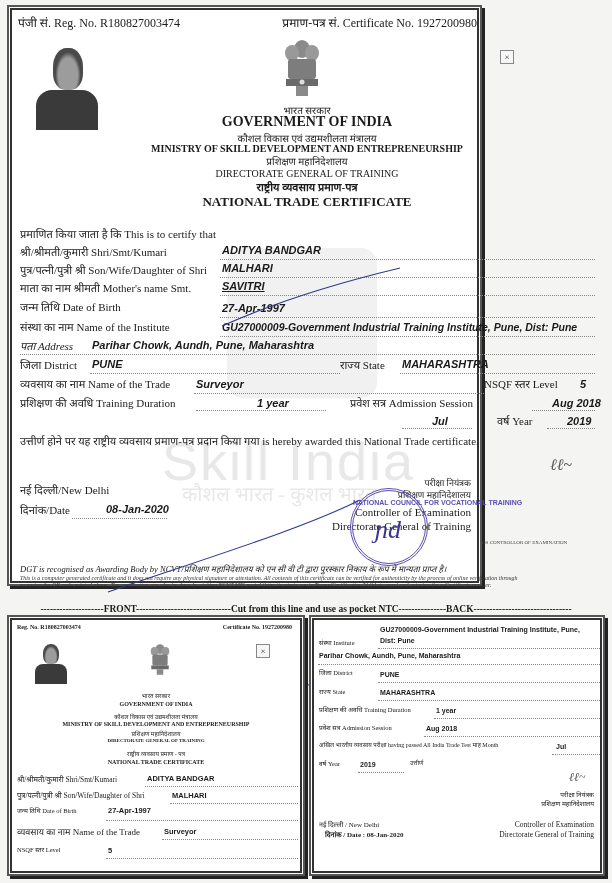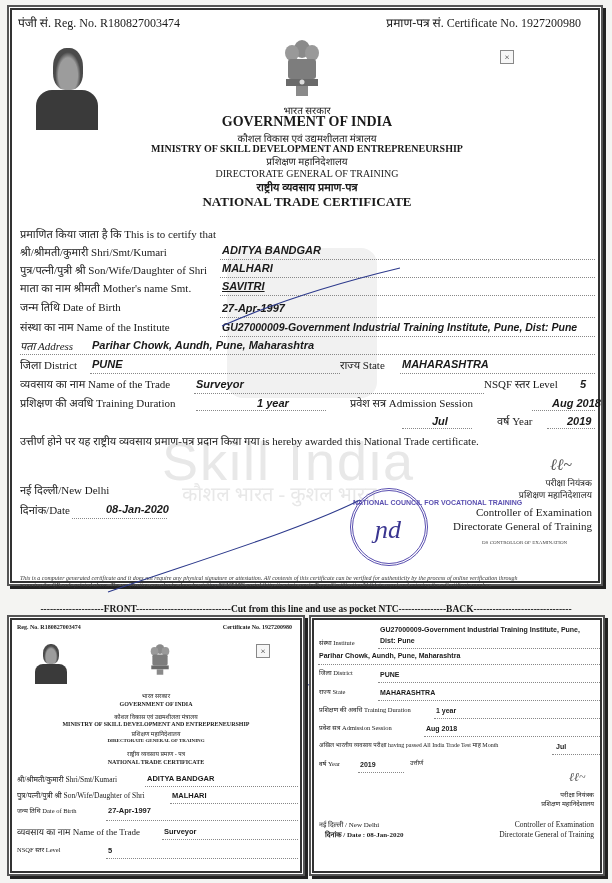--- a/index.html
+++ b/index.html
@@ -1,25 +1,25 @@
 <!DOCTYPE html>
 <html><head>
 <meta charset="utf-8">
 <style>
   * { box-sizing: border-box; margin: 0; padding: 0; }
   html, body { width: 612px; height: 883px; background: #f4f4f2; overflow: hidden; }
   body { position: relative; font-family: "Liberation Serif", serif; color: #1a1a1a; }
 
   .frame { position: absolute; background: #fff; border: 2px solid #333;
            box-shadow: 0 0 0 1px #fff, 0 0 0 3px #555, 3px 3px 0 3px #222; }
-  .main { left: 10px; top: 8px; width: 590px; height: 575px; }
+  .main { left: 10px; top: 8px; width: 469px; height: 575px; }
 
   .abs { position: absolute; white-space: nowrap; }
   .hdr-l { left: 6px; top: 4px; font-size: 12px; }
-  .hdr-r { right: 17px; top: 4px; font-size: 12px; }
+  .hdr-r { right: 0; top: 4px; font-size: 12px; }
 
   .photo { left: 22px; top: 34px; width: 66px; height: 90px; background: #fff; }
   .photo .head { position: absolute; left: 19px; top: 4px; width: 30px; height: 42px; border-radius: 45% 45% 40% 40%;
                  background: radial-gradient(ellipse at 50% 65%, #9c9c9c 0 45%, #4a4a4a 60%); }
   .photo .body { position: absolute; left: 2px; top: 46px; width: 62px; height: 40px; border-radius: 16px 16px 0 0; background: #3a3a3a; }
 
   .qr { left: 488px; top: 40px; width: 14px; height: 14px; border: 1px solid #888; font-size: 9px; line-height: 12px; text-align: center; color: #333; background: #f6f6f6; }
 
   .emblem { left: 268px; top: 27px; width: 44px; height: 64px; }
   .center-block { left: 0; width: 590px; text-align: center; }
@@ -160,20 +160,21 @@
   <div class="abs lbl" style="right:6px;top:478px;font-size:9px;">प्रशिक्षण महानिदेशालय</div>
   <div class="abs lbl" style="right:6px;top:496px;font-size:11px;">Controller of Examination</div>
   <div class="abs lbl" style="right:6px;top:510px;font-size:11px;">Directorate General of Training</div>
   <div class="abs" style="left:470px;top:530px;font-size:5px;color:#444;width:110px;">DS CONTROLLOR OF EXAMINATION</div>
 
   <div class="abs seal">
     <div class="seal-text">NATIONAL COUNCIL FOR VOCATIONAL TRAINING</div>
     <div class="seal-sig">ɲd</div>
   </div>
 
+  <div class="abs footnote1">DGT is recognised as Awarding Body by NCVT/प्रशिक्षण महानिदेशालय को एन सी वी टी द्वारा पुरस्कार निकाय के रूप में मान्यता प्राप्त है।</div>
   <div class="abs footnote2">This is a computer generated certificate and it does not require any physical signature or attestation. All contents of this certificate can be verified for authenticity by the process of online verification through</div>
   <div class="abs footnote3">scanning the QR code printed above. The verification can also be done by visiting NCVT MIS portal (http://ncvtmis.gov.in/Pages/Certification/Validate.aspx) and entering the e-Certificate number.</div>
 </div>
 
 <svg class="ink" style="left:0;top:0;" width="612" height="883">
   <path d="M222 326 C 280 300, 350 280, 400 268" stroke="#2d3a8c" stroke-width="1.2" fill="none"></path>
   <path d="M108 592 C 200 560, 300 530, 360 500" stroke="#2d3a8c" stroke-width="1.1" fill="none"></path>
   <path d="M230 745 C 260 720, 300 690, 330 670" stroke="#2d3a8c" stroke-width="1" fill="none"></path>
 </svg>
 

